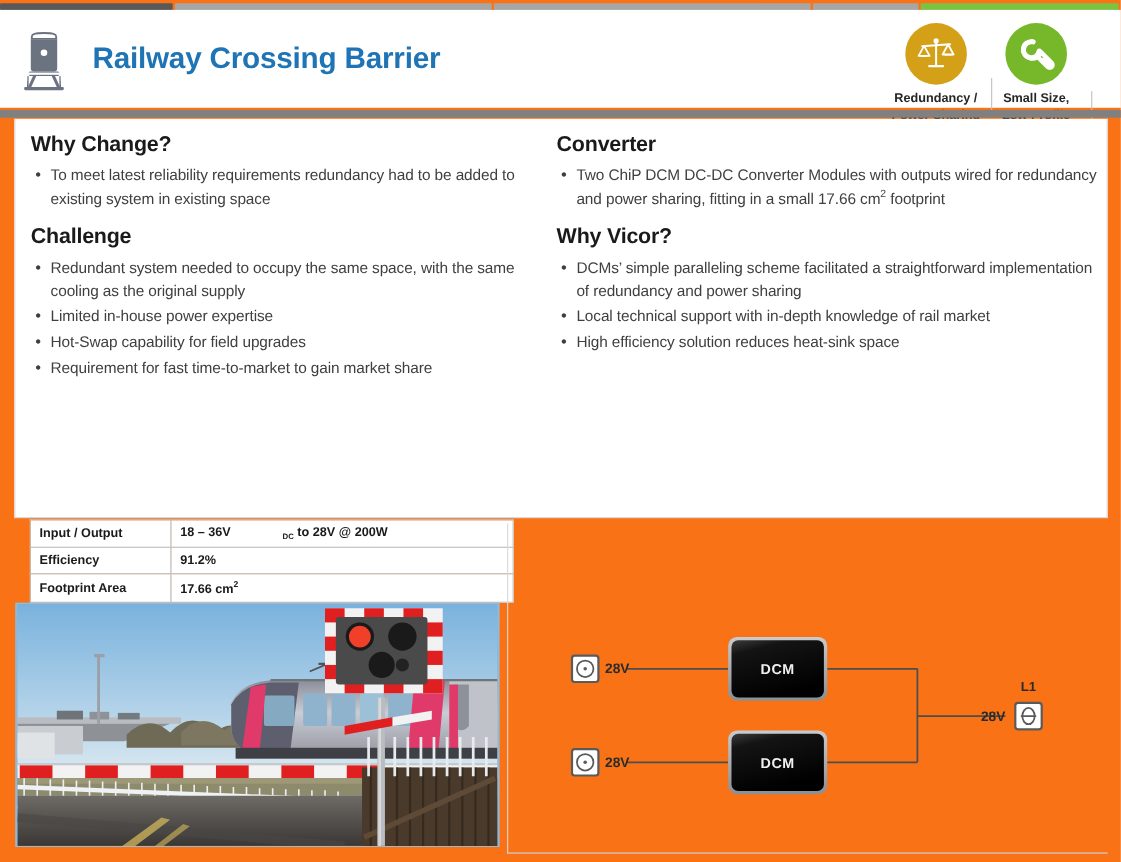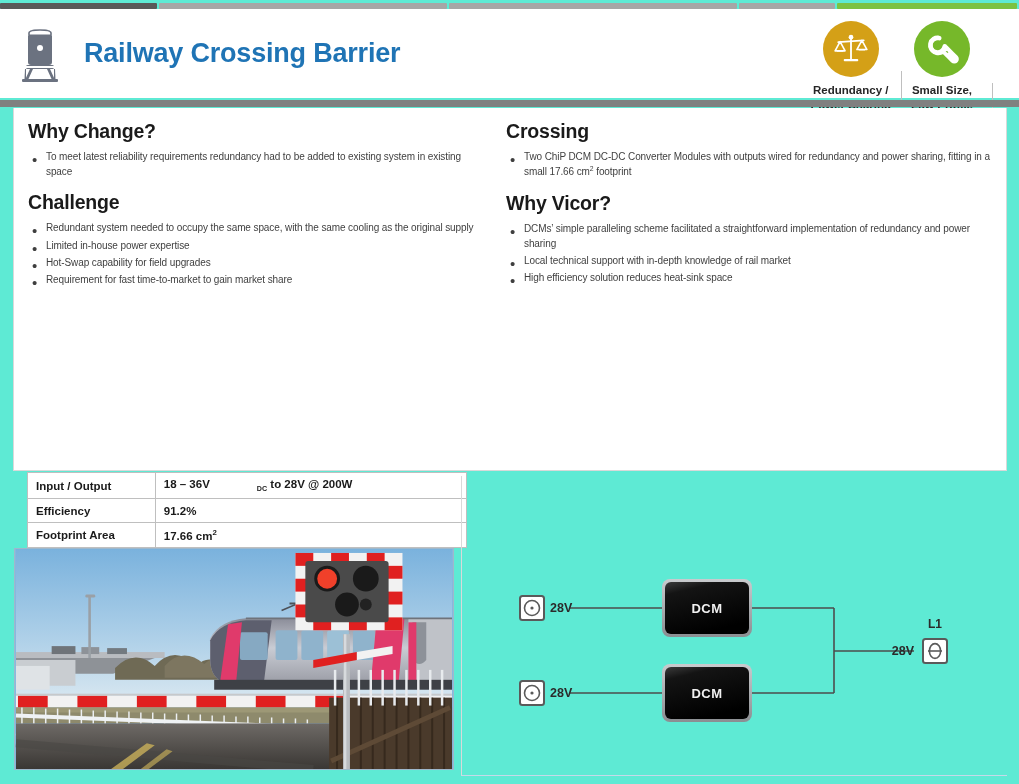--- a/index.html
+++ b/index.html
@@ -5,21 +5,21 @@
   * { box-sizing: border-box; margin: 0; padding: 0; }
   html, body {
     width: 1019px; height: 784px;
     background: #ffffff;
     font-family: "Liberation Sans", sans-serif;
     overflow: hidden;
   }
   .page {
     position: relative;
     width: 1019px; height: 784px;
-    background: #5eead4;
+    background: #f97316;
   }
 
   
   .topbar {
     position: absolute; left: 0; top: 3px;
     width: 1019px; height: 6px;
     display: flex;
   }
   .seg { height: 6px; border-radius: 1px; margin-right: 2px; }
   .seg.dark  { background: #595959; }
@@ -90,21 +90,21 @@
 
   h2.sec {
     font-size: 19.5px; font-weight: bold; color: #1a1a1a;
     margin: 4px 0 6px 0; letter-spacing: -0.2px;
   }
   h2.sec.gap { margin-top: 12px; }
 
   ul.bullets { list-style: none; }
   ul.bullets li {
     position: relative; padding-left: 18px;
-    font-size: 10px; color: #3f3f3f;
+    font-size: 14px; color: #3f3f3f;
     line-height: 1.52; margin-bottom: 2px;
     letter-spacing: -0.1px;
   }
   ul.bullets li::before {
     content: "\2022"; position: absolute; left: 4px; top: 0;
     color: #3f3f3f; font-size: 15px;
   }
   sup { font-size: 0.68em; vertical-align: super; }
   sub { font-size: 0.62em; vertical-align: sub; padding-left: 47px; }
 
@@ -230,21 +230,21 @@
       <h2 class="sec gap">Challenge</h2>
       <ul class="bullets">
         <li>Redundant system needed to occupy the same space, with the same cooling as the original supply</li>
         <li>Limited in-house power expertise</li>
         <li>Hot-Swap capability for field upgrades</li>
         <li>Requirement for fast time-to-market to gain market share</li>
       </ul>
     </div>
 
     <div class="col col-right">
-      <h2 class="sec">Crossing</h2>
+      <h2 class="sec">Converter</h2>
       <ul class="bullets">
         <li><span>Two ChiP DCM DC-DC Converter Modules with outputs wired for redundancy and power sharing, fitting in a small 17.66 cm</span><sup>2</sup><span> footprint</span></li>
       </ul>
 
       <h2 class="sec gap">Why Vicor?</h2>
       <ul class="bullets">
         <li>DCMs’ simple paralleling scheme facilitated a straightforward implementation of redundancy and power sharing</li>
         <li>Local technical support with in-depth knowledge of rail market</li>
         <li>High efficiency solution reduces heat-sink space</li>
       </ul>

